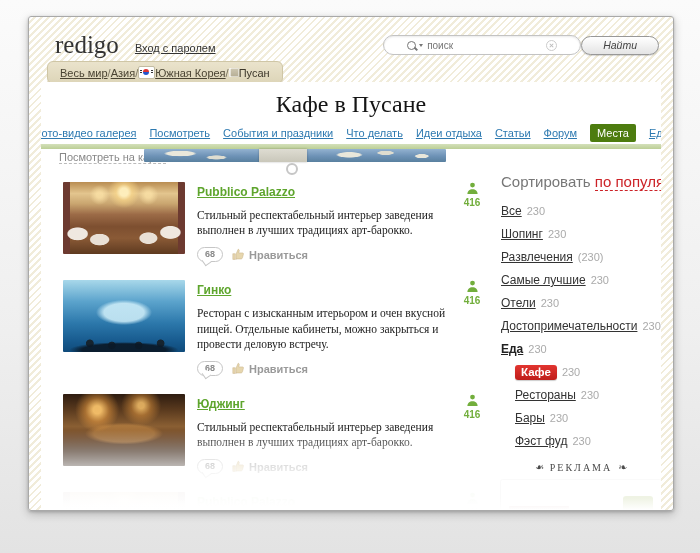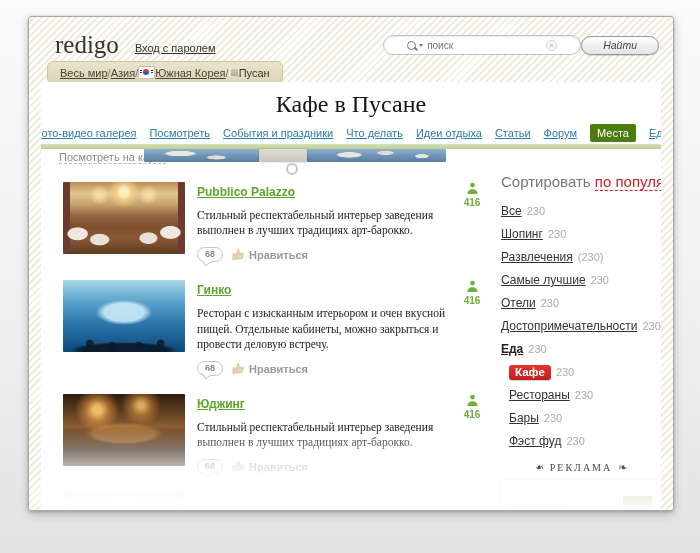--- a/index.html
+++ b/index.html
@@ -106,21 +106,21 @@
   
   .sidebar{position:absolute;left:460px;top:91px;width:160px;}
   .sortline{font-size:15px;color:#777;margin-bottom:14px;white-space:nowrap;}
   .sortval{color:#cc2227;border-bottom:1px dashed #cc2227;cursor:pointer;}
   .sortcaret{display:inline-block;width:0;height:0;border-left:3px solid transparent;border-right:3px solid transparent;
              border-top:4px solid #cc2227;margin-left:3px;vertical-align:1px;}
   .cat{margin-bottom:9px;font-size:12px;line-height:14px;white-space:nowrap;}
   .cat a{color:#333;text-decoration:underline;cursor:pointer;}
   .cat .cnt{font-size:11px;color:#aaa;margin-left:5px;text-decoration:none;}
   .cat.bold a{font-weight:bold;color:#222;}
-  .cat.sub{margin-left:8px;}
+  .cat.sub{margin-left:14px;}
   .cat.sel a{background:linear-gradient(#e23530,#bf1d1a);color:#fff;font-weight:bold;text-decoration:none;
              padding:1px 6px 2px;border-radius:3px;font-size:11.5px;box-shadow:0 1px 1px rgba(0,0,0,.2);}
   .adlabel{margin-top:13px;display:flex;align-items:center;justify-content:center;gap:6px;
            font-family:"Liberation Serif",serif;font-size:10px;letter-spacing:2px;color:#4a4a4a;}
   .orn{font-size:11px;color:#4a4a4a;letter-spacing:0;}
   .orn.flip{transform:scaleX(-1);display:inline-block;}
   .adbox{margin-top:6px;height:58px;border-radius:2px;background:#fff;box-shadow:0 0 0 1px rgba(0,0,0,.04);position:relative;opacity:.55;cursor:pointer;}
   .adbox .agreen{position:absolute;right:8px;top:16px;width:30px;height:26px;border-radius:3px;background:#dbe6c3;opacity:.8;}
   .adbox .atext{position:absolute;left:8px;top:26px;width:60px;height:3px;background:#d9b9b9;opacity:.5;border-radius:1px;}
   .adbox .atext2{position:absolute;left:8px;top:33px;width:44px;height:3px;background:#ddd;opacity:.6;border-radius:1px;}

